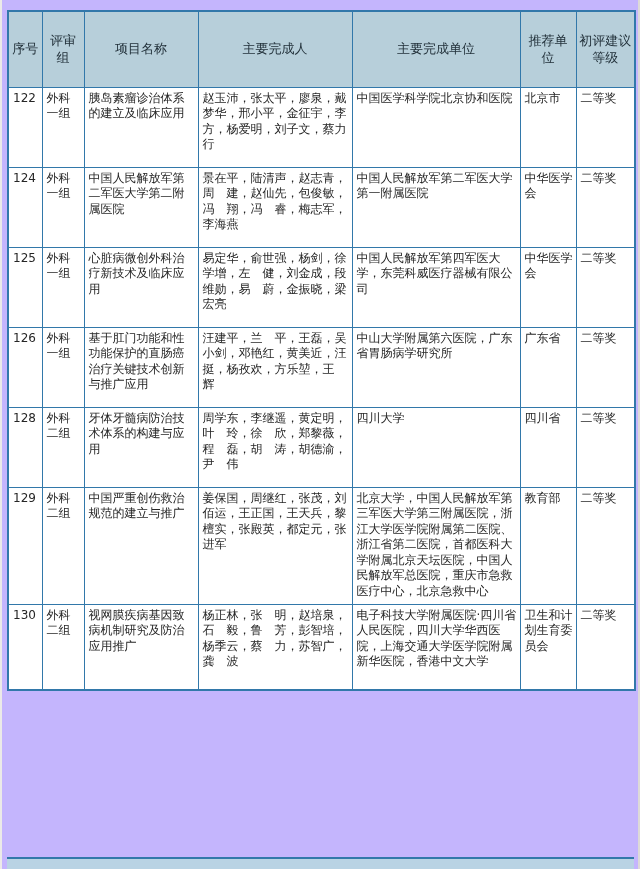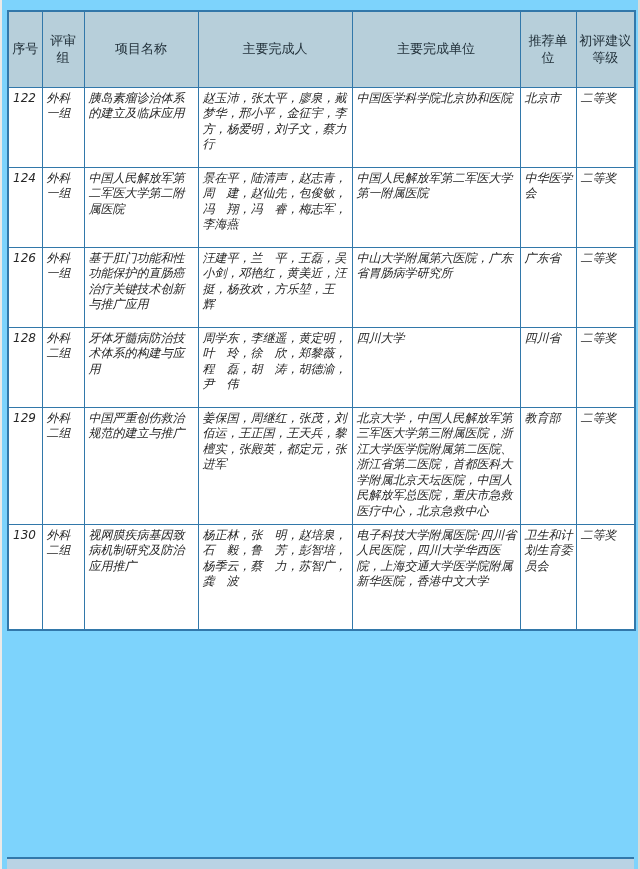--- a/index.html
+++ b/index.html
@@ -1,20 +1,20 @@
 <!DOCTYPE html>
 <html><head>
 <meta charset="utf-8">
 <style>
   html,body { margin:0; padding:0; background:#ffffff; }
   .page {
     position:relative;
     width:640px; height:869px;
     margin:0; overflow:hidden;
-    background:#7dd3fc;
+    background:#c4b5fd;
     box-shadow: inset -2px 0 0 #dddad8, inset 2px 0 0 #eceae8;
     font-family:"DejaVu Sans", sans-serif;
   }
   table.award {
     position:absolute; top:10px; left:7px;
     width:627px;
     border-collapse:collapse;
     table-layout:fixed;
     border:2px solid #3278aa;
   }
@@ -40,23 +40,23 @@
     font-size:12px;
     line-height:1.3;
     color:#262626;
     vertical-align:top;
     padding:3px 3px 4px 4px;
     text-align:left;
   }
   td.c-no    { text-align:center; padding-top:5px; }
   td.c-group { text-align:center;margin-top:12px; }
   td.c-grade { text-align:center; padding-top:5px; }
-  tbody tr { height:80px;font-style:italic; }
+  tbody tr { height:80px; }
   tr[data-rowid="129"] { height:106px; }
-  tr[data-rowid="130"] { height:106px;border-radius:32px; }
+  tr[data-rowid="130"] { height:86px;border-radius:32px; }
   .bottom-strip {
     position:absolute;
     left:7px; width:627px;
     bottom:0; height:10px;
     background:#b9d3e4;
     border-top:2px solid #3278aa;
   }
 </style>
 </head>
 <body>
@@ -96,20 +96,29 @@
     </tr>
         <tr data-rowid="124">
       <td class="c-no">124</td>
       <td class="c-group">外科一组</td>
       <td class="c-proj">中国人民解放军第二军医大学第二附属医院</td>
       <td class="c-people">景在平，陆清声，赵志青，周　建，赵仙先，包俊敏，冯　翔，冯　睿，梅志军，李海燕</td>
       <td class="c-units">中国人民解放军第二军医大学第一附属医院</td>
       <td class="c-rec">中华医学会</td>
       <td class="c-grade">二等奖</td>
     </tr>
+        <tr data-rowid="125">
+      <td class="c-no">125</td>
+      <td class="c-group">外科一组</td>
+      <td class="c-proj">心脏病微创外科治疗新技术及临床应用</td>
+      <td class="c-people">易定华，俞世强，杨剑，徐学增，左　健，刘金成，段维勋，易　蔚，金振晓，梁宏亮</td>
+      <td class="c-units">中国人民解放军第四军医大学，东莞科威医疗器械有限公司</td>
+      <td class="c-rec">中华医学会</td>
+      <td class="c-grade">二等奖</td>
+    </tr>
         <tr data-rowid="126">
       <td class="c-no">126</td>
       <td class="c-group">外科一组</td>
       <td class="c-proj">基于肛门功能和性功能保护的直肠癌治疗关键技术创新与推广应用</td>
       <td class="c-people">汪建平，兰　平，王磊，吴小剑，邓艳红，黄美近，汪　挺，杨孜欢，方乐堃，王　辉</td>
       <td class="c-units">中山大学附属第六医院，广东省胃肠病学研究所</td>
       <td class="c-rec">广东省</td>
       <td class="c-grade">二等奖</td>
     </tr>
         <tr data-rowid="128">

